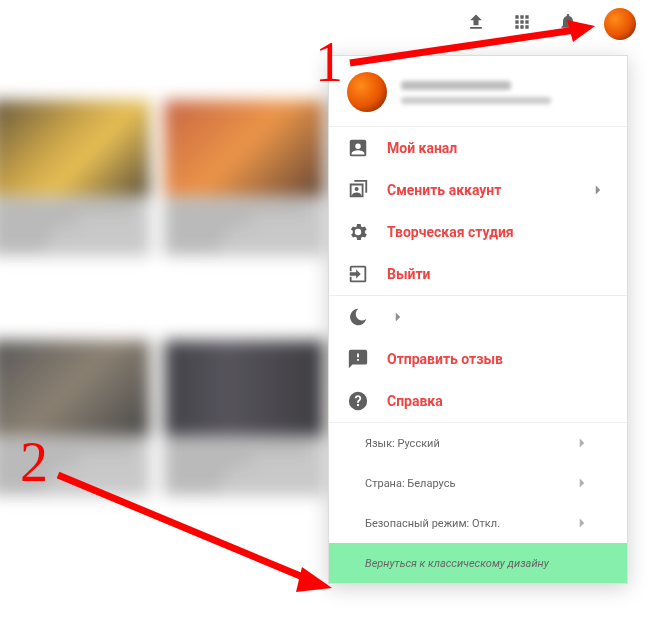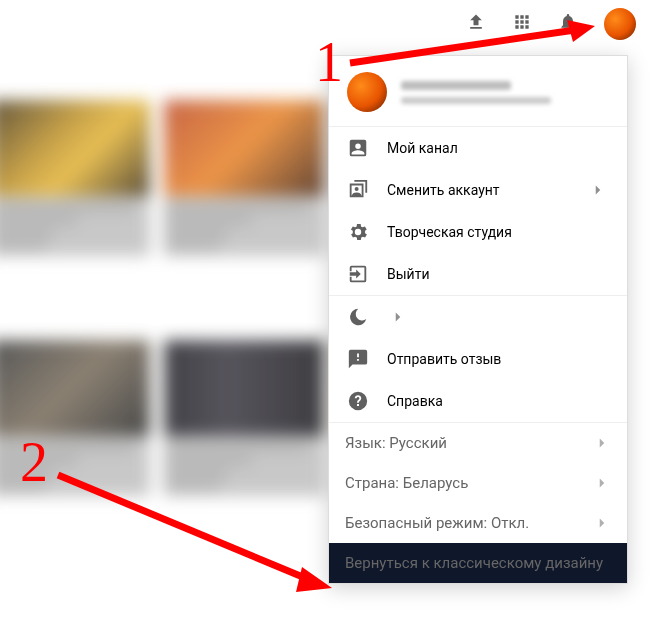--- a/index.html
+++ b/index.html
@@ -24,24 +24,24 @@
 
   
   .panel{position:absolute;top:55px;right:22px;width:298px;background:#fff;border:1px solid #ddd;box-shadow:0 4px 20px rgba(0,0,0,.18);font-size:14px;}
   .acct{display:flex;align-items:center;gap:14px;padding:16px 18px 14px;}
   .acct .ava{width:40px;height:40px;border-radius:50%;background:radial-gradient(circle at 35% 35%,#ff8b1a,#e85400 55%,#5a1b00);}
   .acct .nm{height:9px;width:110px;background:#bdbdbd;border-radius:3px;margin-bottom:7px;filter:blur(2px);}
   .acct .ml{height:7px;width:150px;background:#cacaca;border-radius:3px;filter:blur(2px);}
   .sep{height:1px;background:#eee;}
   .item{display:flex;align-items:center;gap:18px;padding:0 18px;height:42px;cursor:pointer;}
   .item svg{width:22px;height:22px;fill:#606060;flex:0 0 22px;}
-  .item .lbl{flex:1;color:#000000;}
+  .item .lbl{flex:1;color:#ef4444;font-weight:bold;}
   .item .chv{width:18px;height:18px;fill:#909090;}
-  .sub{padding:0 16px;height:40px;display:flex;align-items:center;color:#666;font-size:15px;cursor:pointer;}
-  .sub.hl{background:#0f172a;}
+  .sub{padding:0 36px;height:40px;display:flex;align-items:center;color:#666;font-size:11px;cursor:pointer;}
+  .sub.hl{background:#86efac;font-style:italic;}
   .sub .lbl{flex:1;}
   .sub .chv{width:18px;height:18px;fill:#b0b0b0;}
 
   
   .num{position:absolute;font-size:56px;font-weight:300;color:#ff0000;font-family:Georgia,serif;}
   .arrow{position:absolute;pointer-events:none;}
   .arrow line{stroke:#f00;stroke-width:7;}
   .arrow polygon{fill:#f00;}
 </style>
 </head>

